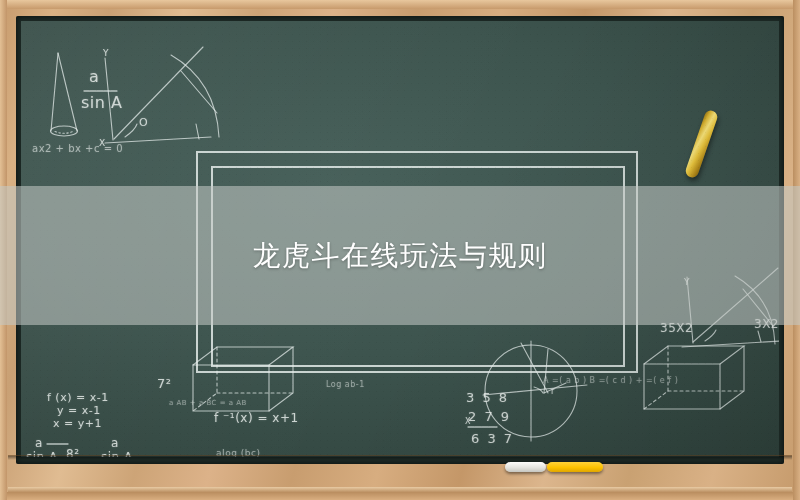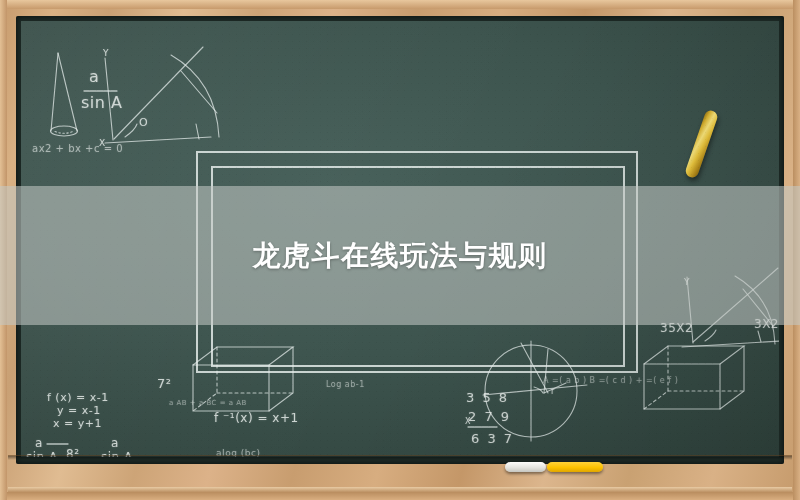--- a/index.html
+++ b/index.html
@@ -95,21 +95,21 @@
   }
 
   
   .banner{
     position:absolute;left:0;top:186px;width:800px;height:139px;
     background:rgba(196,201,198,.56);
   }
   .title{
     position:absolute;left:0;top:186px;width:800px;height:139px;
     display:flex;align-items:center;justify-content:center;
-    color:#ffffff;font-size:28px;font-weight:700;
+    color:#ffffff;font-size:28px;font-weight:400;
     letter-spacing:1.5px;
     font-family:"DejaVu Sans","Liberation Sans",sans-serif;
     text-shadow:0 1px 3px rgba(0,0,0,.32);
   }
 
   
   .ledge{
     position:absolute;left:8px;bottom:8px;width:784px;height:36px;
     background:
       linear-gradient(100deg,

